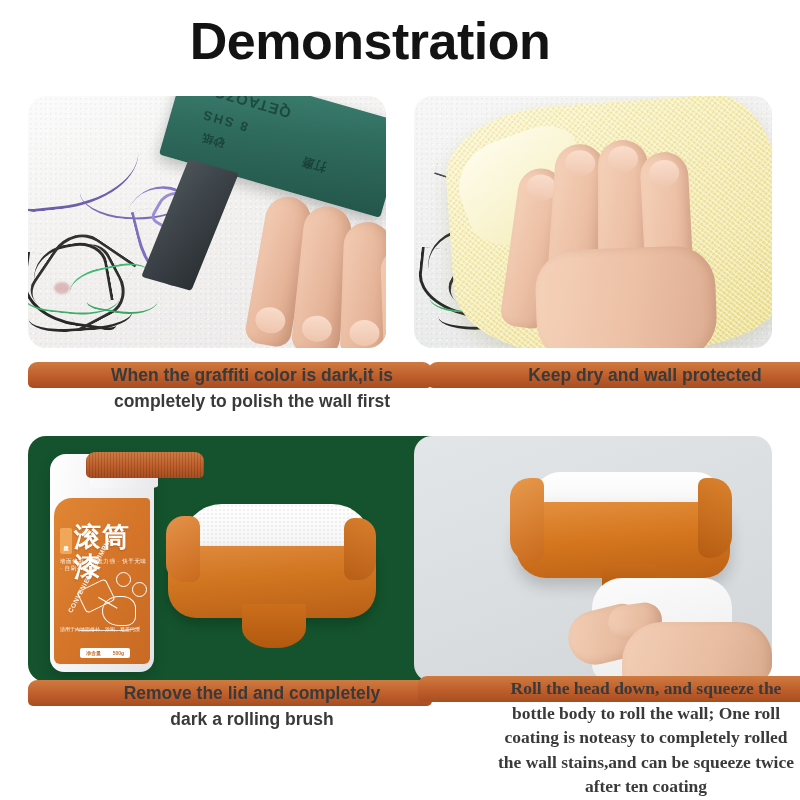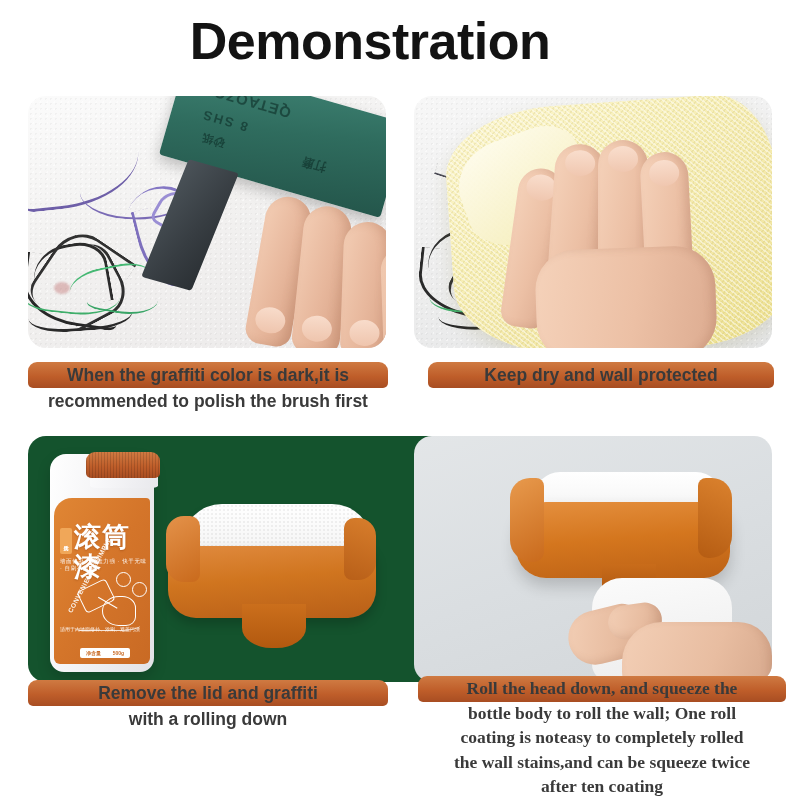--- a/index.html
+++ b/index.html
@@ -16,20 +16,21 @@
     font-size:52px;font-weight:bold;letter-spacing:-0.5px;color:#131313;
     line-height:62px;
   }
   .photo{
     position:absolute;overflow:hidden;border-radius:18px;
     background:#e9e9ec;
   }
   .cap{
     position:absolute;font-size:17.5px;font-weight:bold;color:#3a3a3a;
     line-height:26px;
+    padding-left:44px;
   }
   .cap.center{text-align:center;}
   .cap.left{text-align:center;font-family:Liberation Serif, serif;}
 
   
   #p1{left:28px;top:96px;width:358px;height:252px;
       background:linear-gradient(160deg,#fbfbfb 0%,#f2f1f0 45%,#eceaea 100%);}
   .wall-tex{position:absolute;inset:0;
       background-image:radial-gradient(rgba(0,0,0,.045) 1px,transparent 1px),
                        radial-gradient(rgba(255,255,255,.6) 1px,transparent 1px);
@@ -259,21 +260,21 @@
         </div>
       <div class="fing f3">
           <div class="nail" style="left:9px;top:98px"></div>
         </div>
       <div class="fing f4"></div>
     </div>
   </div>
 
   <div class="cap center" id="c1">
     <div>When the graffiti color is dark,it is</div>
-    <div>recommended to polish the brush first</div>
+    <div>completely to polish the wall first</div>
   </div>
 
   <div class="photo" id="p2">
     <div class="wall-tex"></div>
     <div class="p2-scrib q5"></div>
     <div class="p2-scrib q1"></div>
     <div class="p2-scrib q2"></div>
     <div class="p2-scrib q3"></div>
     <div class="p2-scrib q4"></div>
     <div class="p2-scrib qg1"></div>
@@ -337,22 +338,22 @@
           <div class="r-nap-tex"></div>
         </div>
       <div class="r-body"></div>
       <div class="r-earL"></div>
       <div class="r-earR"></div>
       <div class="r-neck"></div>
     </div>
   </div>
 
   <div class="cap center" id="c3">
-    <div>Remove the lid and graffiti</div>
-    <div>with a rolling down</div>
+    <div>Remove the lid and completely</div>
+    <div>dark a rolling brush</div>
   </div>
 
   <div class="photo" id="p4">
     <div class="p4-roller">
       <div class="p4-nap"></div>
       <div class="p4-body"></div>
       <div class="p4-earL"></div>
       <div class="p4-earR"></div>
       <div class="p4-neck"></div>
     </div>

